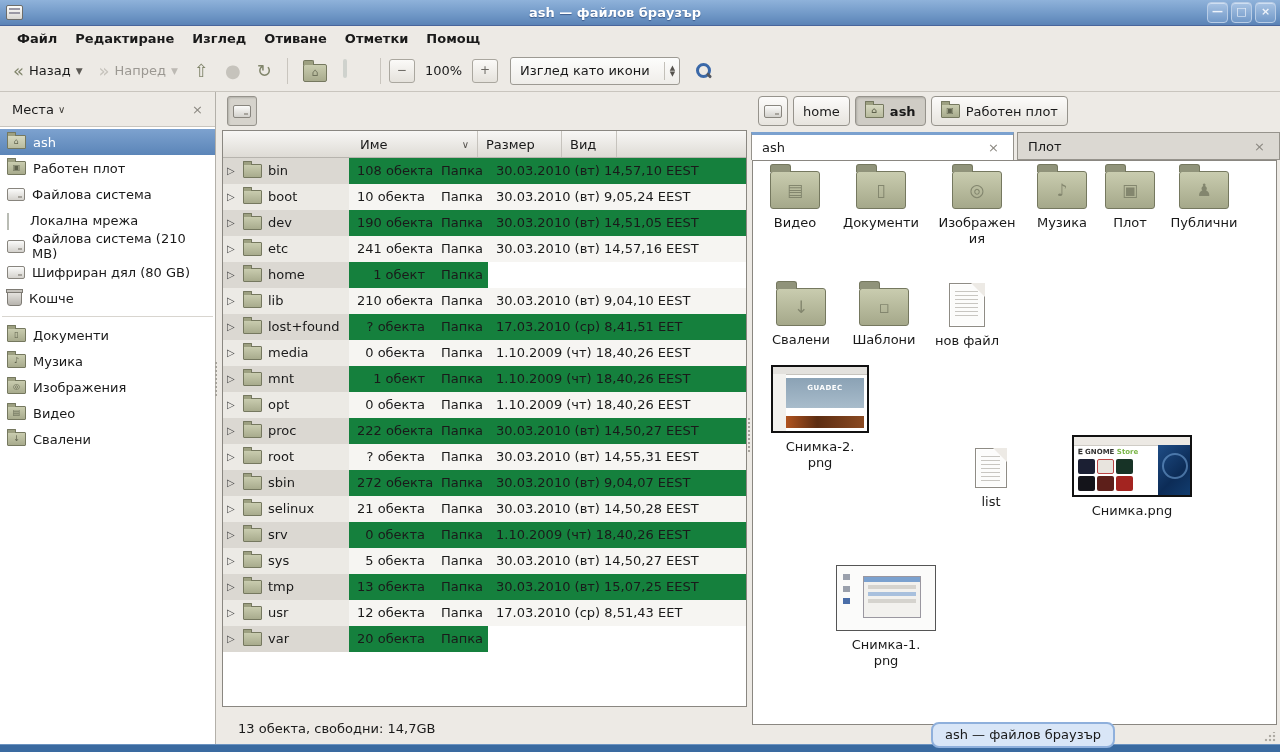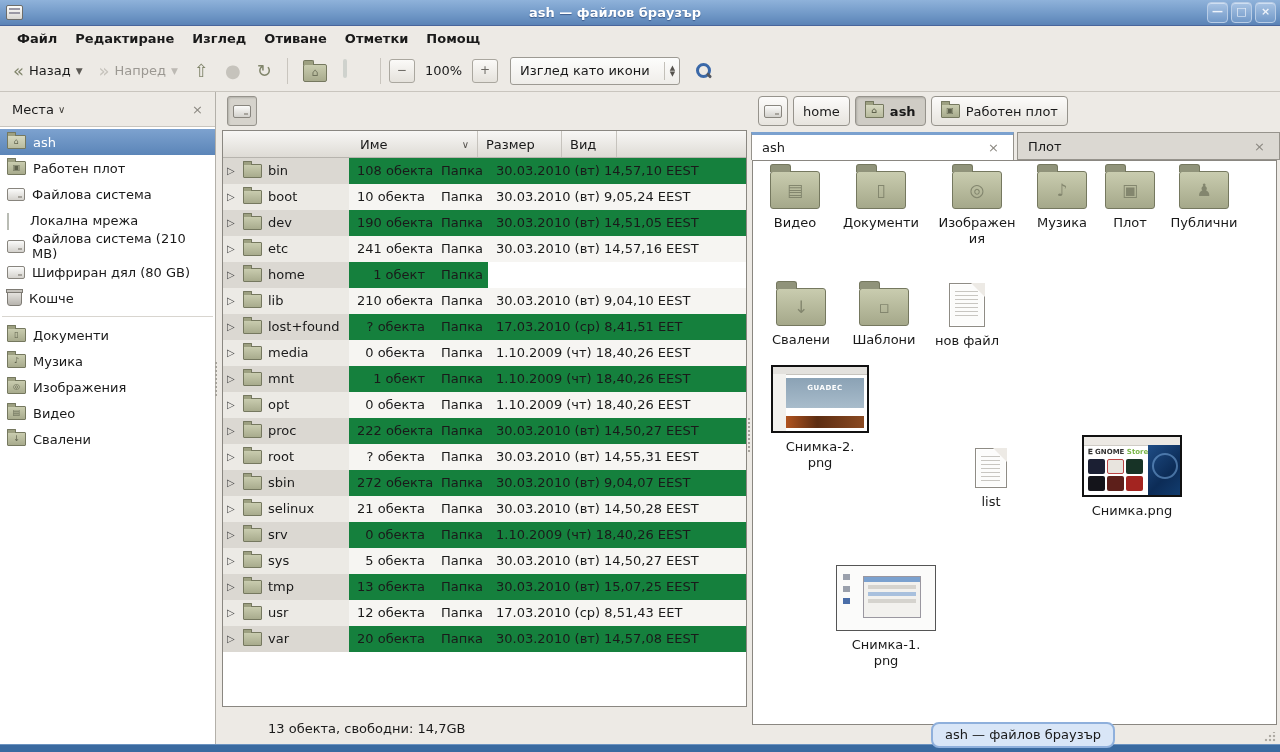--- a/index.html
+++ b/index.html
@@ -82,21 +82,21 @@
   .c-date{flex:1;}
   .trow{display:flex;height:26px;line-height:26px;}
   .td{box-sizing:border-box;padding:0 8px;white-space:nowrap;overflow:hidden;}
   .td.c-size{text-align:right;}
   .trow.odd .td{background:#15803d;}
   .trow.even .td{background:#f6f5f2;}
   .trow.odd .td.c-name{background:#dbd8d2;}
   .trow.even .td.c-name{background:#eceae5;}
   .td.c-name{display:flex;align-items:center;gap:6px;padding-left:4px;}
   .exp{font-size:10px;color:#4a4a4a;width:10px;flex:none;}
-  .mid-status{position:absolute;left:0;right:0;bottom:0;height:34px;display:flex;align-items:center;padding-left:21px;margin-left:30px;}
+  .mid-status{position:absolute;left:0;right:0;bottom:0;height:34px;display:flex;align-items:center;padding-left:21px;}
 
   
   .rightpane{position:absolute;left:751px;top:92px;right:0;bottom:7px;background:#edeae5;}
   .pathbar{height:38px;display:flex;align-items:center;gap:5px;padding-left:7px;}
   .pbtn{display:flex;align-items:center;gap:6px;height:28px;padding:0 9px;border:1px solid #96938c;border-radius:4px;background:linear-gradient(#fcfbfa,#e7e4de);}
   .pbtn.iconic{padding:0 5px;}
   .pbtn.pressed{background:#cfccc5;box-shadow:inset 1px 1px 2px #aeaba4;font-weight:bold;}
   .tabs{display:flex;height:28px;margin-top:2px;}
   .tab{flex:1;display:flex;align-items:center;padding:0 10px;box-sizing:border-box;border:1px solid #96938c;}
   .tab.active{background:#fff;border-top:3px solid #7ba1cf;border-bottom:none;}
@@ -121,21 +121,21 @@
   .th2 .hero{position:absolute;left:13px;top:11px;right:3px;height:30px;background:linear-gradient(#8ba2b5,#a8bccb);}
   .th2 .hero span{display:block;text-align:center;color:#fff;font-weight:bold;font-size:7px;margin-top:6px;letter-spacing:.5px;}
   .th2 .strip{position:absolute;left:13px;bottom:3px;right:3px;height:12px;background:linear-gradient(90deg,#b0531f,#5d2d12 40%,#8a4a22);}
   .th1{width:100px;height:66px;border-width:1px;border-color:#555;}
   .th1 .desk{position:absolute;inset:0;background:#fbfbfa;}
   .th1 .dlg{position:absolute;left:26px;top:10px;width:56px;height:40px;background:#f2f1ee;border:1px solid #9a97a0;}
   .th1 .dlg .tl{height:5px;background:#7ba1cf;}
   .th1 .dlg .row{height:4px;margin:3px 4px 0;background:#d5d3ce;}
   .th1 .dlg .row.b{background:#a8c0dd;}
   .th1 .ic{position:absolute;left:6px;width:7px;height:6px;background:#9aa0ac;}
-  .thS{width:100px;height:62px;}
+  .thS{width:120px;height:62px;}
   .thS .hdr{height:8px;background:#ece9e4;border-bottom:1px solid #cfccc6;}
   .thS .logo{position:absolute;left:4px;top:11px;font-size:7px;font-weight:bold;color:#333;}
   .thS .logo b{color:#7ab648;}
   .thS .shirts{position:absolute;left:4px;top:22px;width:58px;display:grid;grid-template-columns:repeat(3,17px);grid-auto-rows:15px;gap:2px;}
   .thS .shirts i{border-radius:2px;}
   .thS .rightp{position:absolute;right:0;top:8px;bottom:0;width:32px;background:linear-gradient(135deg,#1f4d86,#0c2c57 60%,#123c6e);}
   .thS .rightp::after{content:"";position:absolute;left:4px;top:8px;width:22px;height:22px;border:2px solid rgba(120,170,220,.55);border-radius:50%;}
 
   
   .bottombar{position:absolute;left:0;right:0;bottom:0;height:7px;background:#3a6aa0;border-top:1px solid #6c93c0;}
@@ -490,21 +490,20 @@
           <div class="td c-date">17.03.2010 (ср)  8,51,43 EET</div>
       </div>
       <div class="trow odd">
         <div class="td c-name">
             <span class="exp">▷</span>
             <span class="i-folder"></span>
             <span>var</span>
           </div>
         <div class="td c-size">20 обекта</div>
           <div class="td c-type">Папка</div>
-          <div class="td c-date">30.03.2010 (вт) 14,57,08 EEST</div>
       </div>
     </div>
     <div class="mid-status">
       <span>13 обекта, свободни: 14,7GB</span>
     </div>
   </div>
   <div class="grip" style="left:748px;top:418px;"></div>
 
   <div class="rightpane">
     <div class="pathbar">

